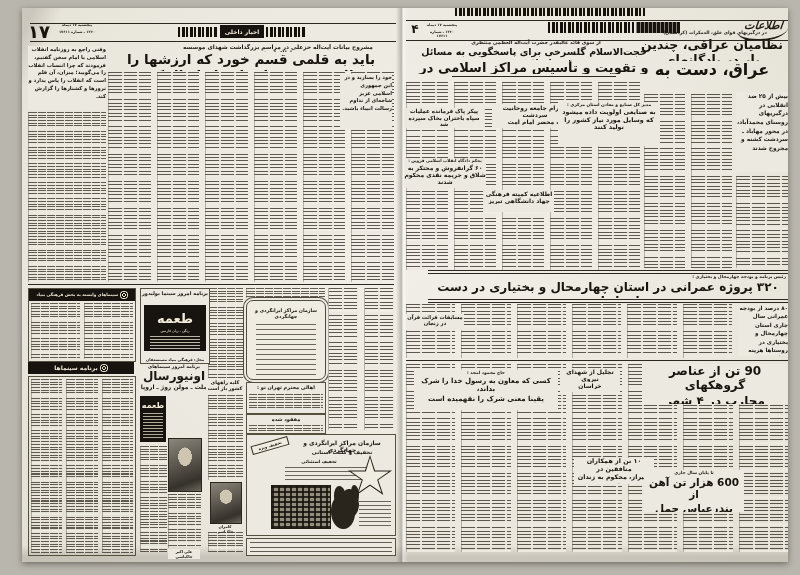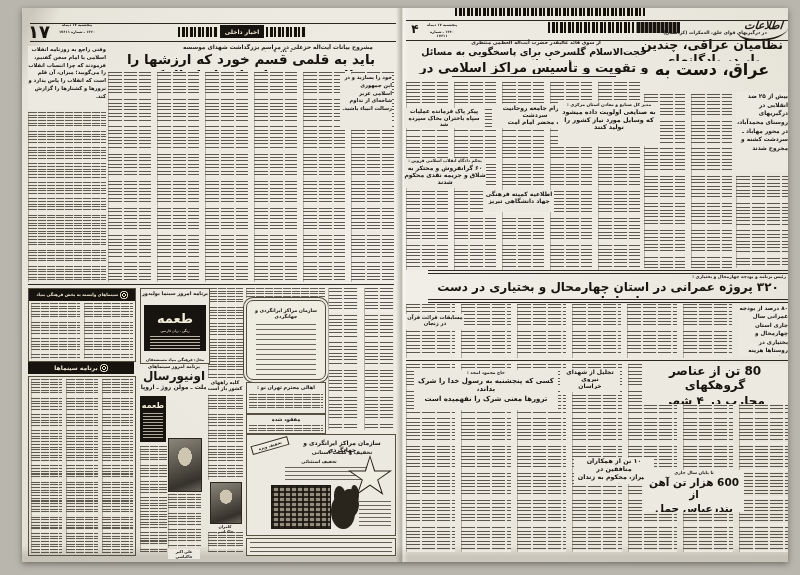--- a/index.html
+++ b/index.html
@@ -267,27 +267,27 @@
       <div class="fcol"></div>
       <div class="fcol"></div>
       <div class="fcol"></div>
       <div class="fcol"></div>
       <div class="fcol"></div>
       <div class="fcol"></div>
       <div class="fcol"></div>
     </div>
 
   <div class="abs over" style="left:620px;top:356px;width:146px;height:40px;">
-    <div class="hl rtl" style="font-size:12px;">80 تن از عناصر گروهکهای</div>
+    <div class="hl rtl" style="font-size:12px;">90 تن از عناصر گروهکهای</div>
     <div class="hl rtl" style="font-size:12px;margin-top:2px;">محارب در ۴ شهر دستگیر شدند</div>
   </div>
   <div class="abs over" style="left:392px;top:362px;width:144px;height:40px;">
     <div class="kick rtl" style="font-size:4.4px;">حاج محمود امجد :</div>
-    <div class="hl rtl" style="font-size:7px;margin-top:2px;">کسی که پنجشنبه به رسول خدا را شرک بداند،</div>
-    <div class="hl rtl" style="font-size:7px;margin-top:1px;">ترورهاً معنی شرک را نفهمیده است</div>
+    <div class="hl rtl" style="font-size:7px;margin-top:2px;">کسی که معاون به رسول خدا را شرک بداند،</div>
+    <div class="hl rtl" style="font-size:7px;margin-top:1px;">یقیناً معنی شرک را نفهمیده است</div>
   </div>
   <div class="abs over" style="left:538px;top:360px;width:60px;height:24px;">
     <div class="hl rtl" style="font-size:6px;">تجلیل از شهدای نیروی</div>
     <div class="hl rtl" style="font-size:6px;">خراسان</div>
   </div>
   <div class="abs over" style="left:552px;top:450px;width:80px;height:26px;">
     <div class="hl rtl" style="font-size:6.4px;">۱۰ تن از همکاران منافقین در</div>
     <div class="hl rtl" style="font-size:6.4px;margin-top:1px;">شیراز، محکوم به زندان شدند</div>
   </div>
   <div class="abs over" style="left:622px;top:462px;width:100px;height:42px;">

